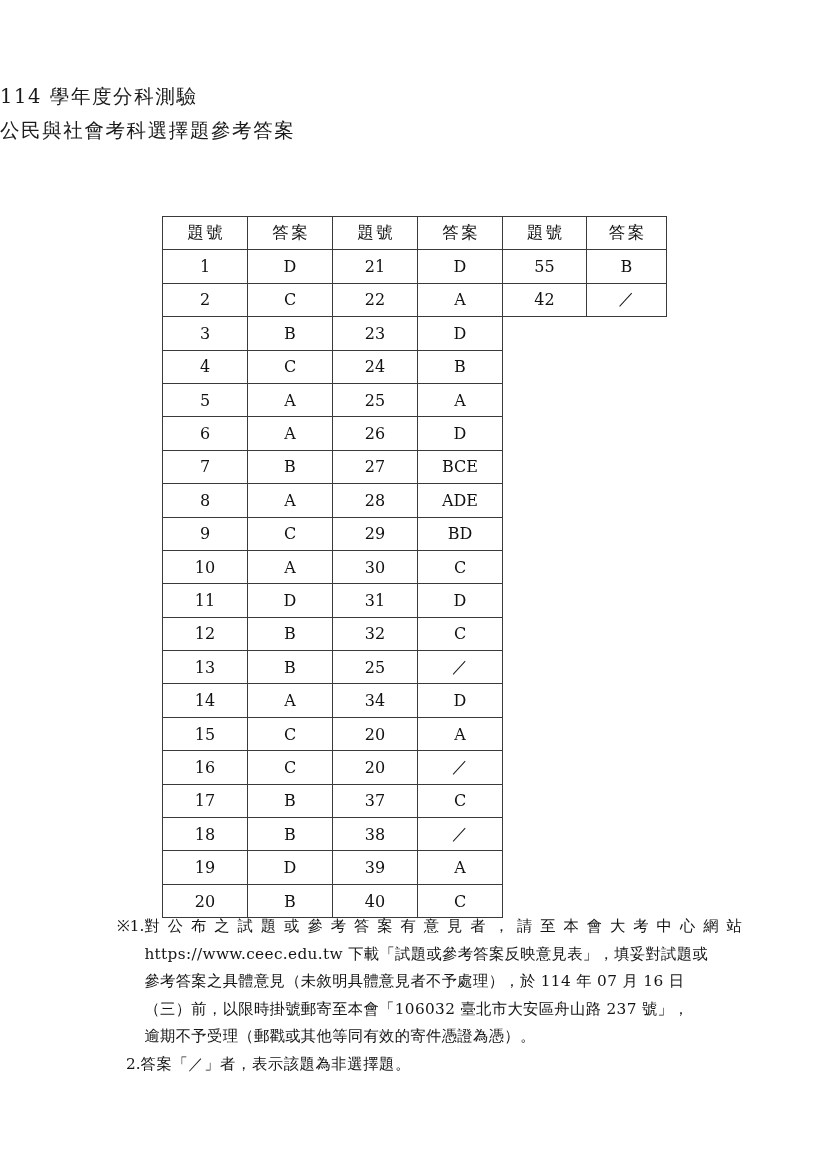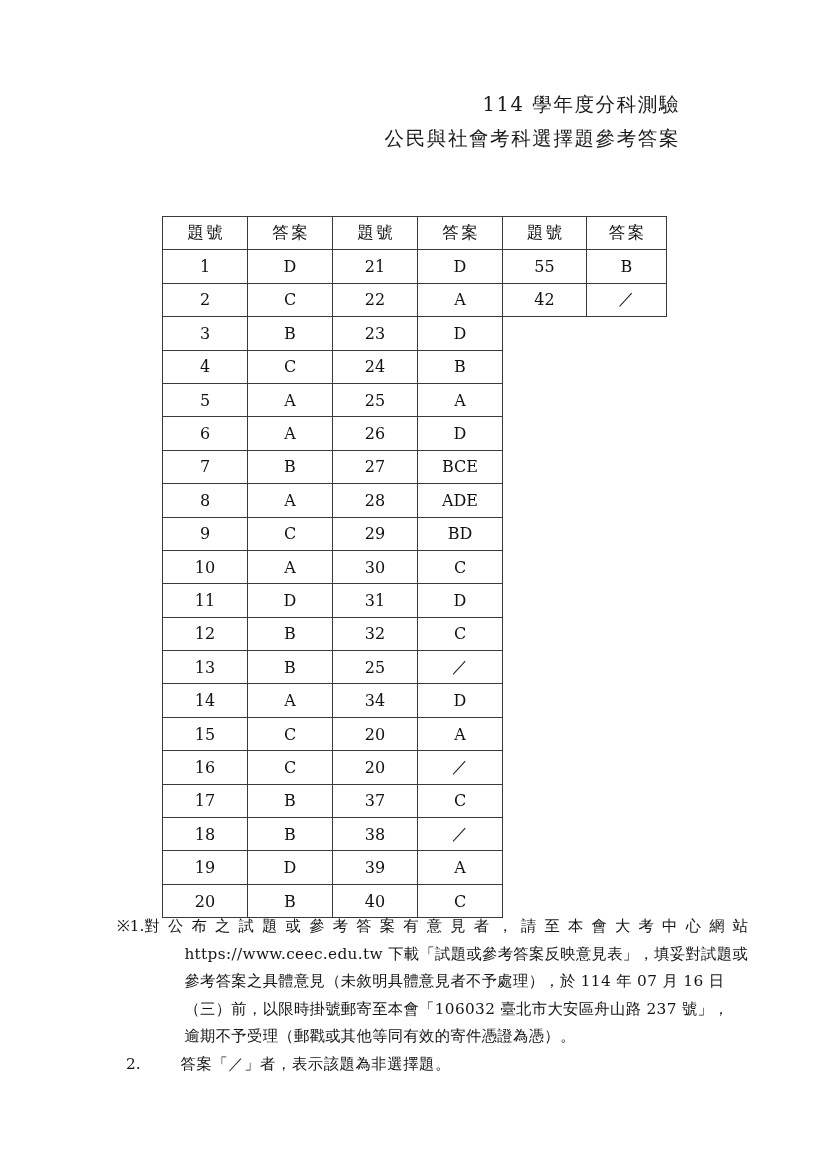--- a/index.html
+++ b/index.html
@@ -14,23 +14,23 @@
     position: relative;
     font-family: "DejaVu Serif", "Liberation Serif", serif;
     color: #1a1a1a;
     overflow: hidden;
   }
 
   
   .titles {
     position: absolute;
     left: 0;
-    top: 88px;
+    top: 80px;
     width: 680px;
-    text-align: right;
+    text-align: left;
   }
   .title-main {
     font-size: 19.5px;
     line-height: 34px;
     letter-spacing: 1.6px;
     white-space: nowrap;
   }
   .title-sub {
     font-size: 19.5px;
     line-height: 34px;
@@ -92,21 +92,21 @@
   }
   .fn-marker {
     flex: 0 0 auto;
     white-space: nowrap;
     line-height: 27.5px;
   }
   .fn-body {
     flex: 1 1 auto;
     line-height: 27.5px;
   }
-  .fn-line       { white-space: nowrap; margin-left: 40px; }
+  .fn-line       { white-space: nowrap; }
   .fn-line-just  {
     display: flex;
     justify-content: space-between;
     white-space: nowrap;
   }
   .fn-line-just > span { display: inline-block; }
   .fn-item-2 { margin-top: 0px; padding-left: 9px; }
   .fn-item-2 .fn-body { letter-spacing: 0.6px; }
   .fn-sp { letter-spacing: 0.35px; }
 </style>

